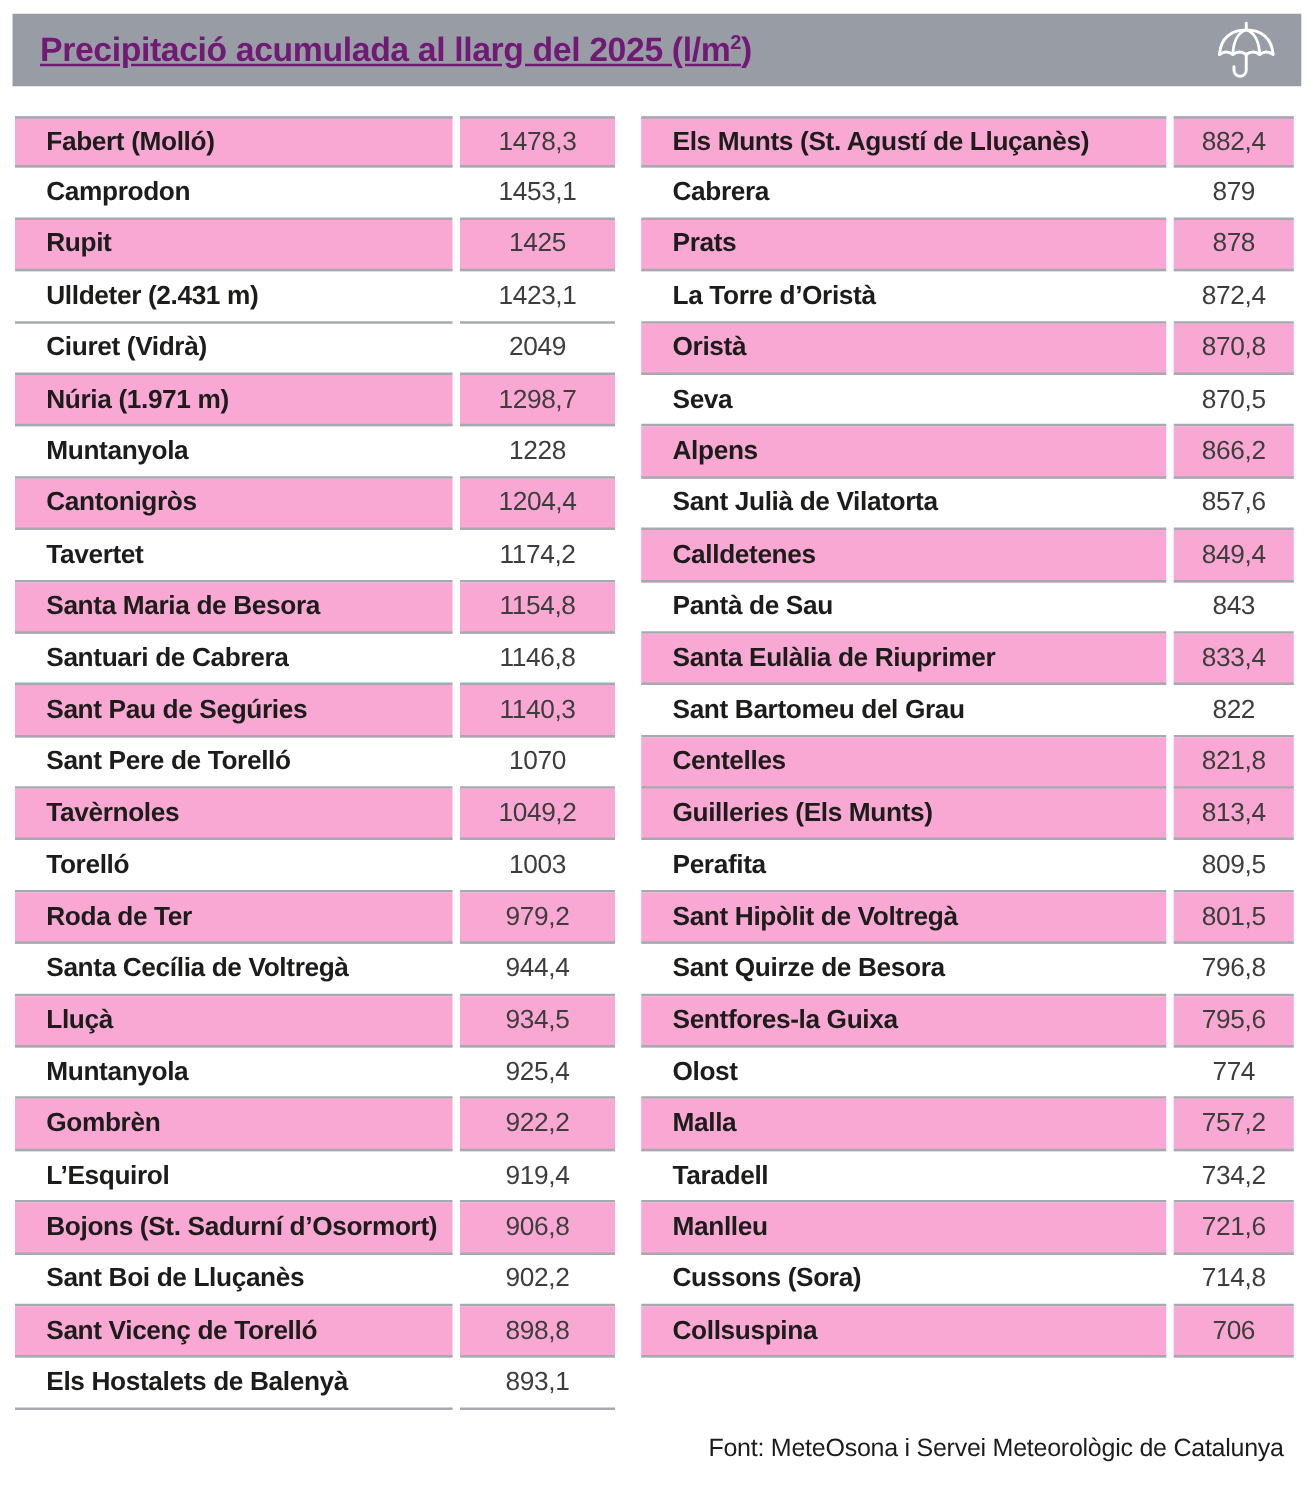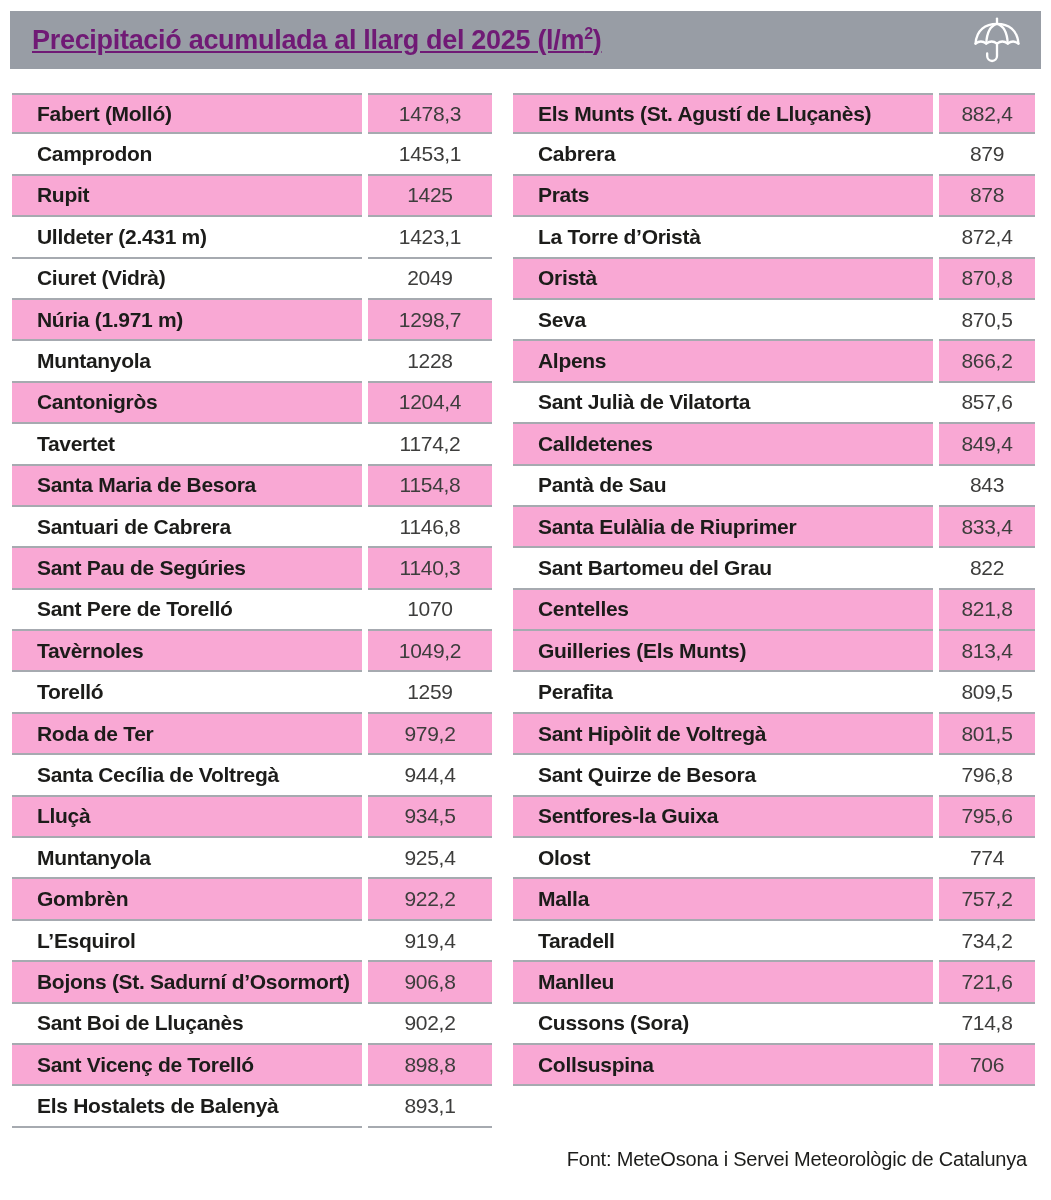--- a/index.html
+++ b/index.html
@@ -117,21 +117,21 @@
       <div class="row">
         <div class="cell name-cell">Sant Pere de Torelló</div>
         <div class="cell value-cell">1070</div>
       </div>
       <div class="row shaded">
         <div class="cell name-cell">Tavèrnoles</div>
         <div class="cell value-cell">1049,2</div>
       </div>
       <div class="row">
         <div class="cell name-cell">Torelló</div>
-        <div class="cell value-cell">1259</div>
+        <div class="cell value-cell">1003</div>
       </div>
       <div class="row shaded">
         <div class="cell name-cell">Roda de Ter</div>
         <div class="cell value-cell">979,2</div>
       </div>
       <div class="row">
         <div class="cell name-cell">Santa Cecília de Voltregà</div>
         <div class="cell value-cell">944,4</div>
       </div>
       <div class="row shaded">

